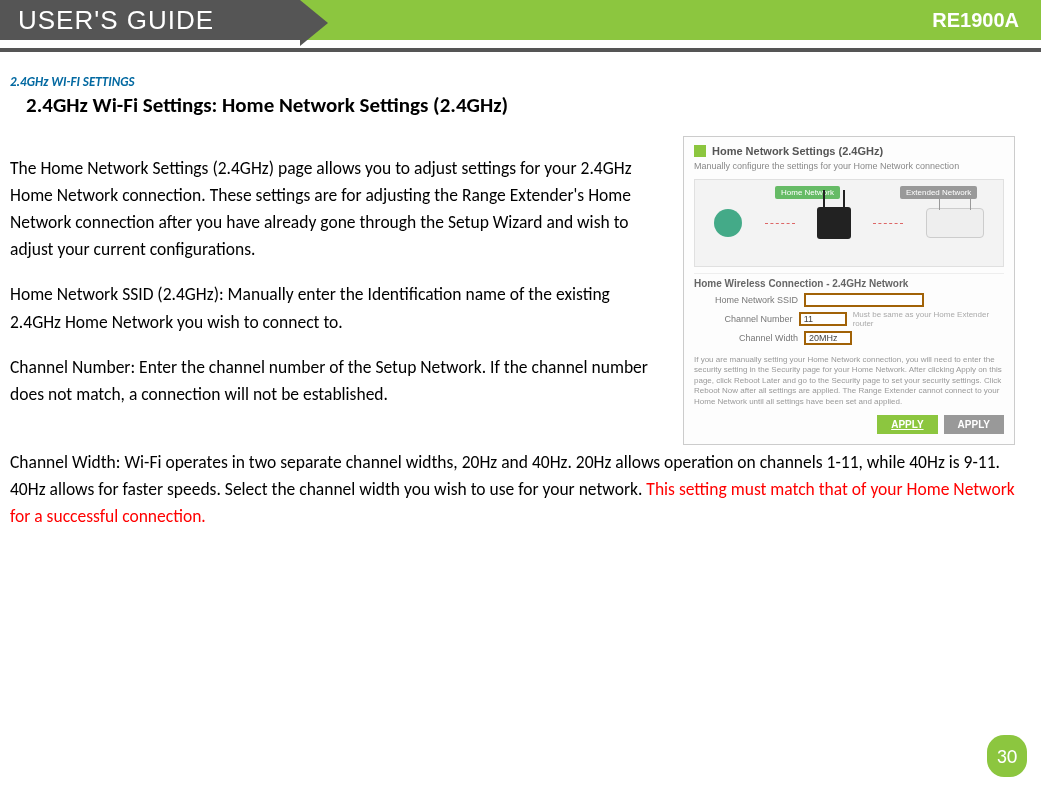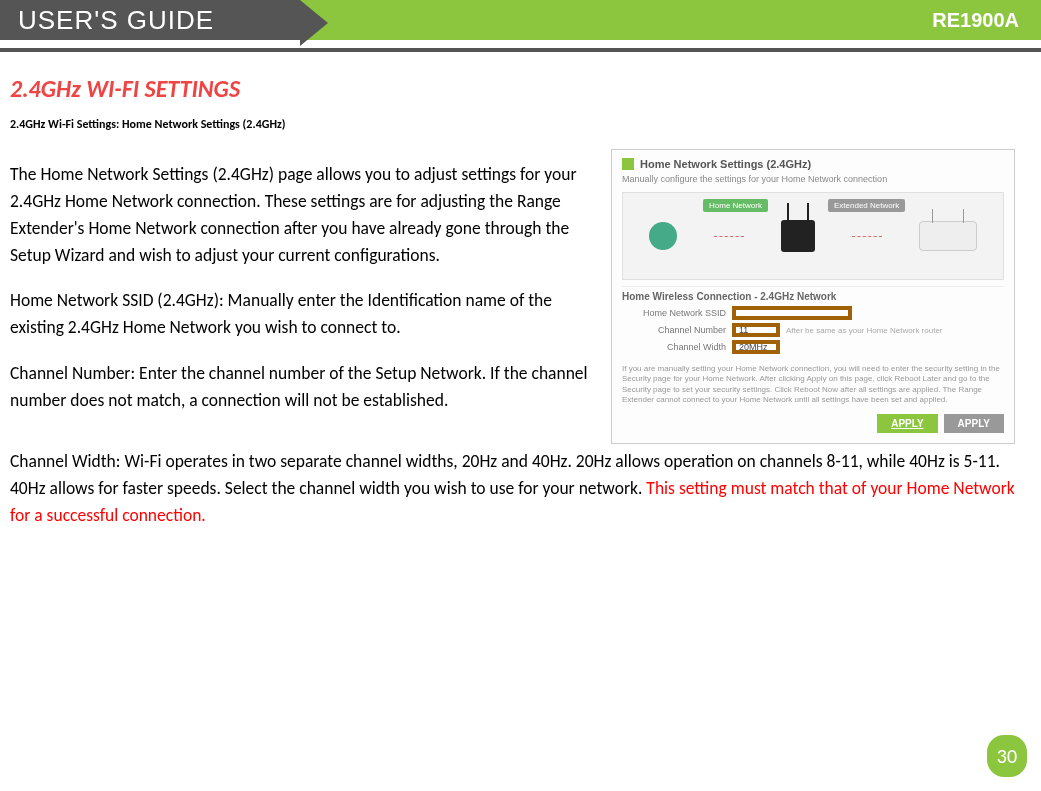--- a/index.html
+++ b/index.html
@@ -52,47 +52,48 @@
     }
     .header-underline {
       height: 4px;
       background: #555;
       margin-top: 8px;
     }
     .content {
       padding: 22px 26px 10px 10px;
     }
     .section-heading {
-      color: #ef4444;
+      color: #0369a1;
       font-style: italic;
       font-weight: bold;
-      font-size: 24px;
-      margin-bottom: 14px;
+      font-size: 13px;
+      margin-bottom: 3px;
     }
     .sub-heading {
       font-weight: bold;
-      font-size: 12px;
+      font-size: 21px;
       color: #000;
       margin-bottom: 18px;
+      margin-left: 16px;
     }
     .body-row {
       display: flex;
       gap: 20px;
       align-items: center;
     }
     .body-text {
       flex: 1;
       font-size: 17.5px;
       color: #000;
       line-height: 1.55;
     }
     .body-text p { margin-bottom: 18px; }
     .red-note { color: #ff0000; }
     .screenshot-box {
-      width: 404px;
+      width: 332px;
       border: 1px solid #ccc;
       background: #fdfdfd;
       font-family: Arial, sans-serif;
       font-size: 10px;
       color: #777;
       padding: 8px 10px 10px 10px;
     }
     .ss-title-row { display:flex; align-items:center; gap:6px; margin-bottom:4px;}
     .ss-green-sq { width:12px; height:12px; background:#8cc63f;}
     .ss-title { font-weight:bold; color:#555; font-size:11px;}
@@ -143,21 +144,21 @@
       font-size:8px;
       color:#fff;
       padding:2px 6px;
       border-radius:2px;
     }
     .banner.hn { left:80px; background:#6b6; }
     .banner.en { left:205px; background:#999; }
     .ss-section-label { font-weight:bold; color:#666; font-size:10px; margin:6px 0 4px; border-top:1px solid #eee; padding-top:4px;}
     .ss-field-row { display:flex; align-items:center; gap:6px; margin:3px 0; font-size:9px; color:#777;}
     .ss-field-label { width:104px; text-align:right;}
-    .ss-field-input { border:4px solid #a16207; background:#fff; height:14px; padding:0 3px; font-size:9px; color:#444; }
+    .ss-field-input { border:2px solid #a16207; background:#fff; height:14px; padding:0 3px; font-size:9px; color:#444; }
     .ss-input-wide { width:120px; }
     .ss-select { width:48px; }
     .ss-hint { font-size:8px; color:#aaa; }
     .ss-note { font-size:8px; color:#999; line-height:1.3; margin-top:10px;}
     .ss-buttons { display:flex; gap:6px; justify-content:flex-end; margin-top:8px;}
     .ss-btn { font-size:10px; color:#fff; padding:4px 14px; border:none; font-weight:bold;}
     .ss-btn.apply { background:#8cc63f;text-decoration:underline;}
     .ss-btn.reset { background:#999;}
     .full-width-para {
       font-size: 17.5px;
@@ -217,33 +218,33 @@
       </div>
       <div class="ss-section-label">Home Wireless Connection - 2.4GHz Network</div>
 
       <div class="ss-field-row">
         <div class="ss-field-label">Home Network SSID</div>
         <input class="ss-field-input ss-input-wide" value="" style="">
       </div>
       <div class="ss-field-row">
         <div class="ss-field-label">Channel Number</div>
         <input class="ss-field-input ss-select" value="11" style="">
-        <span class="ss-hint">After be same as your Home Network router</span>
+        <span class="ss-hint">Must be same as your Home Extender router</span>
       </div>
       <div class="ss-field-row">
         <div class="ss-field-label">Channel Width</div>
         <input class="ss-field-input ss-select" value="20MHz" style="">
       </div>
 
       <div class="ss-note">If you are manually setting your Home Network connection, you will need to enter the security setting in the Security page for your Home Network. After clicking Apply on this page, click Reboot Later and go to the Security page to set your security settings. Click Reboot Now after all settings are applied. The Range Extender cannot connect to your Home Network until all settings have been set and applied.</div>
       <div class="ss-buttons">
         <button class="ss-btn apply">APPLY</button>
         <button class="ss-btn reset">APPLY</button>
       </div>
     </div>
   </div>
 
   <p class="full-width-para">
-    <span>Channel Width: Wi-Fi operates in two separate channel widths, 20Hz and 40Hz. 20Hz allows operation on channels 8-11, while 40Hz is 5-11. 40Hz allows for faster speeds. Select the channel width you wish to use for your network. </span><span class="red-note">This setting must match that of your Home Network for a successful connection.</span>
+    <span>Channel Width: Wi-Fi operates in two separate channel widths, 20Hz and 40Hz. 20Hz allows operation on channels 1-11, while 40Hz is 9-11. 40Hz allows for faster speeds. Select the channel width you wish to use for your network. </span><span class="red-note">This setting must match that of your Home Network for a successful connection.</span>
   </p>
 </div>
 
 <div class="page-number-box">30</div>
 
 </body></html>

